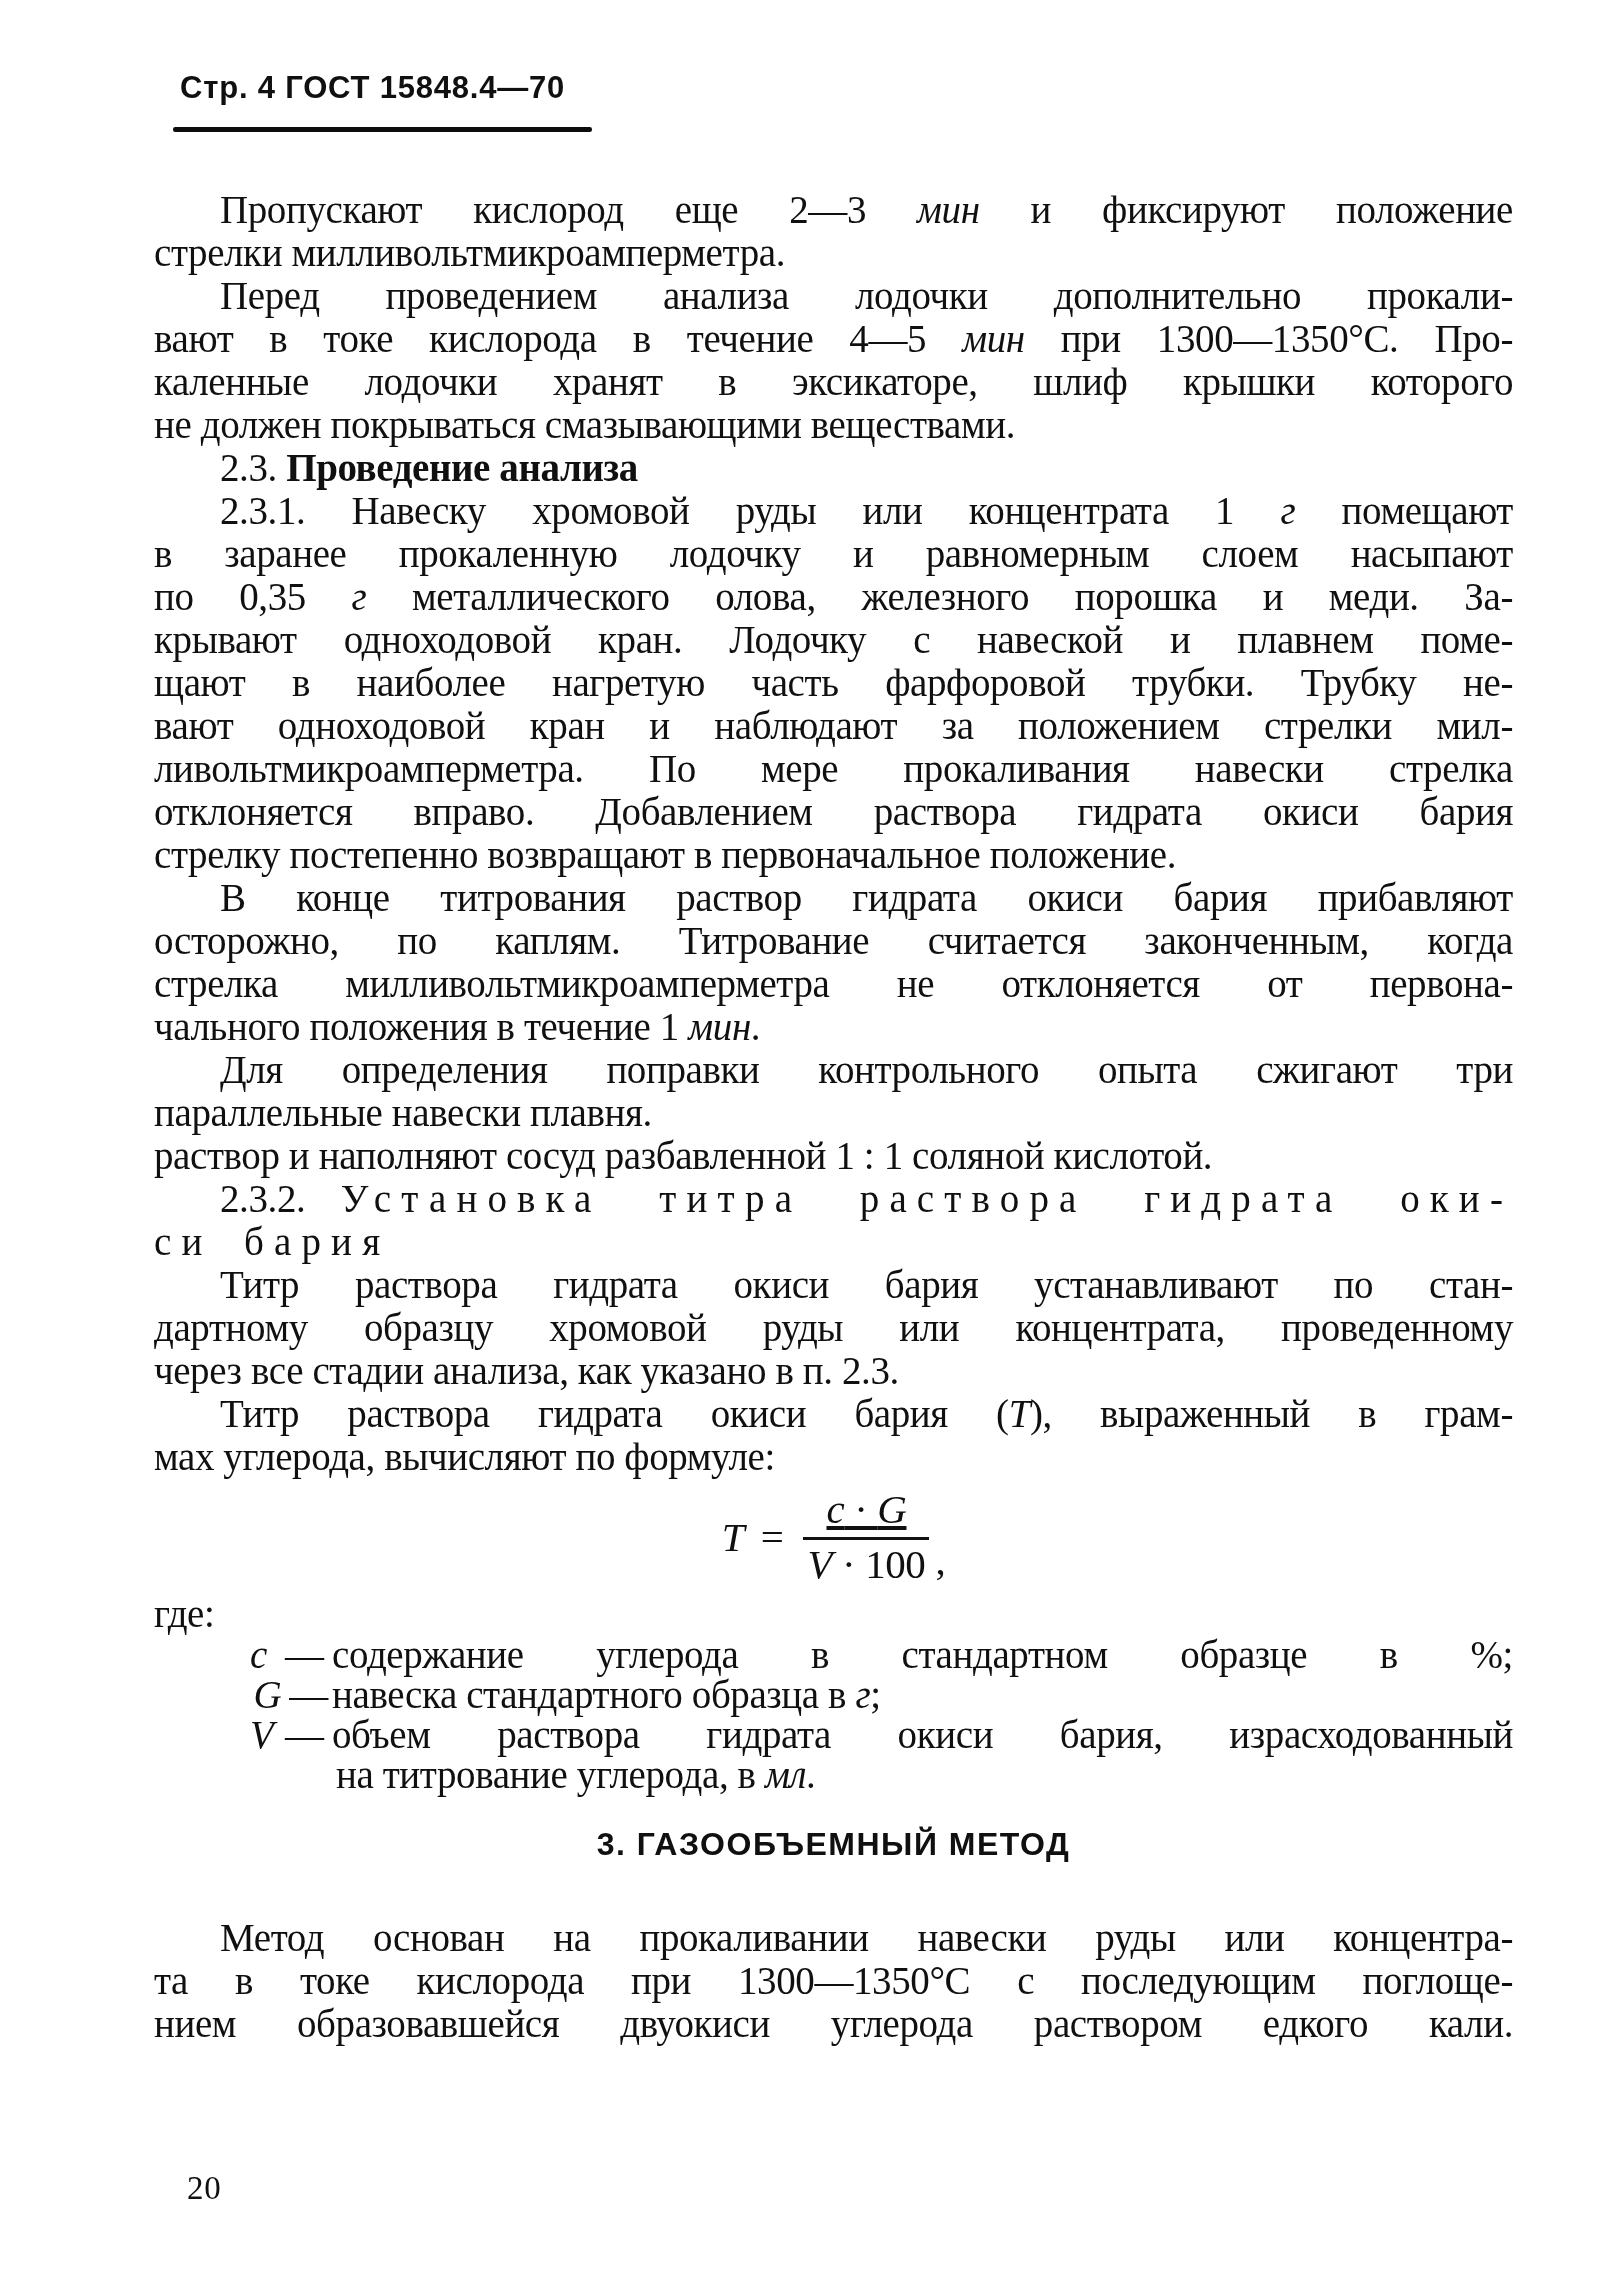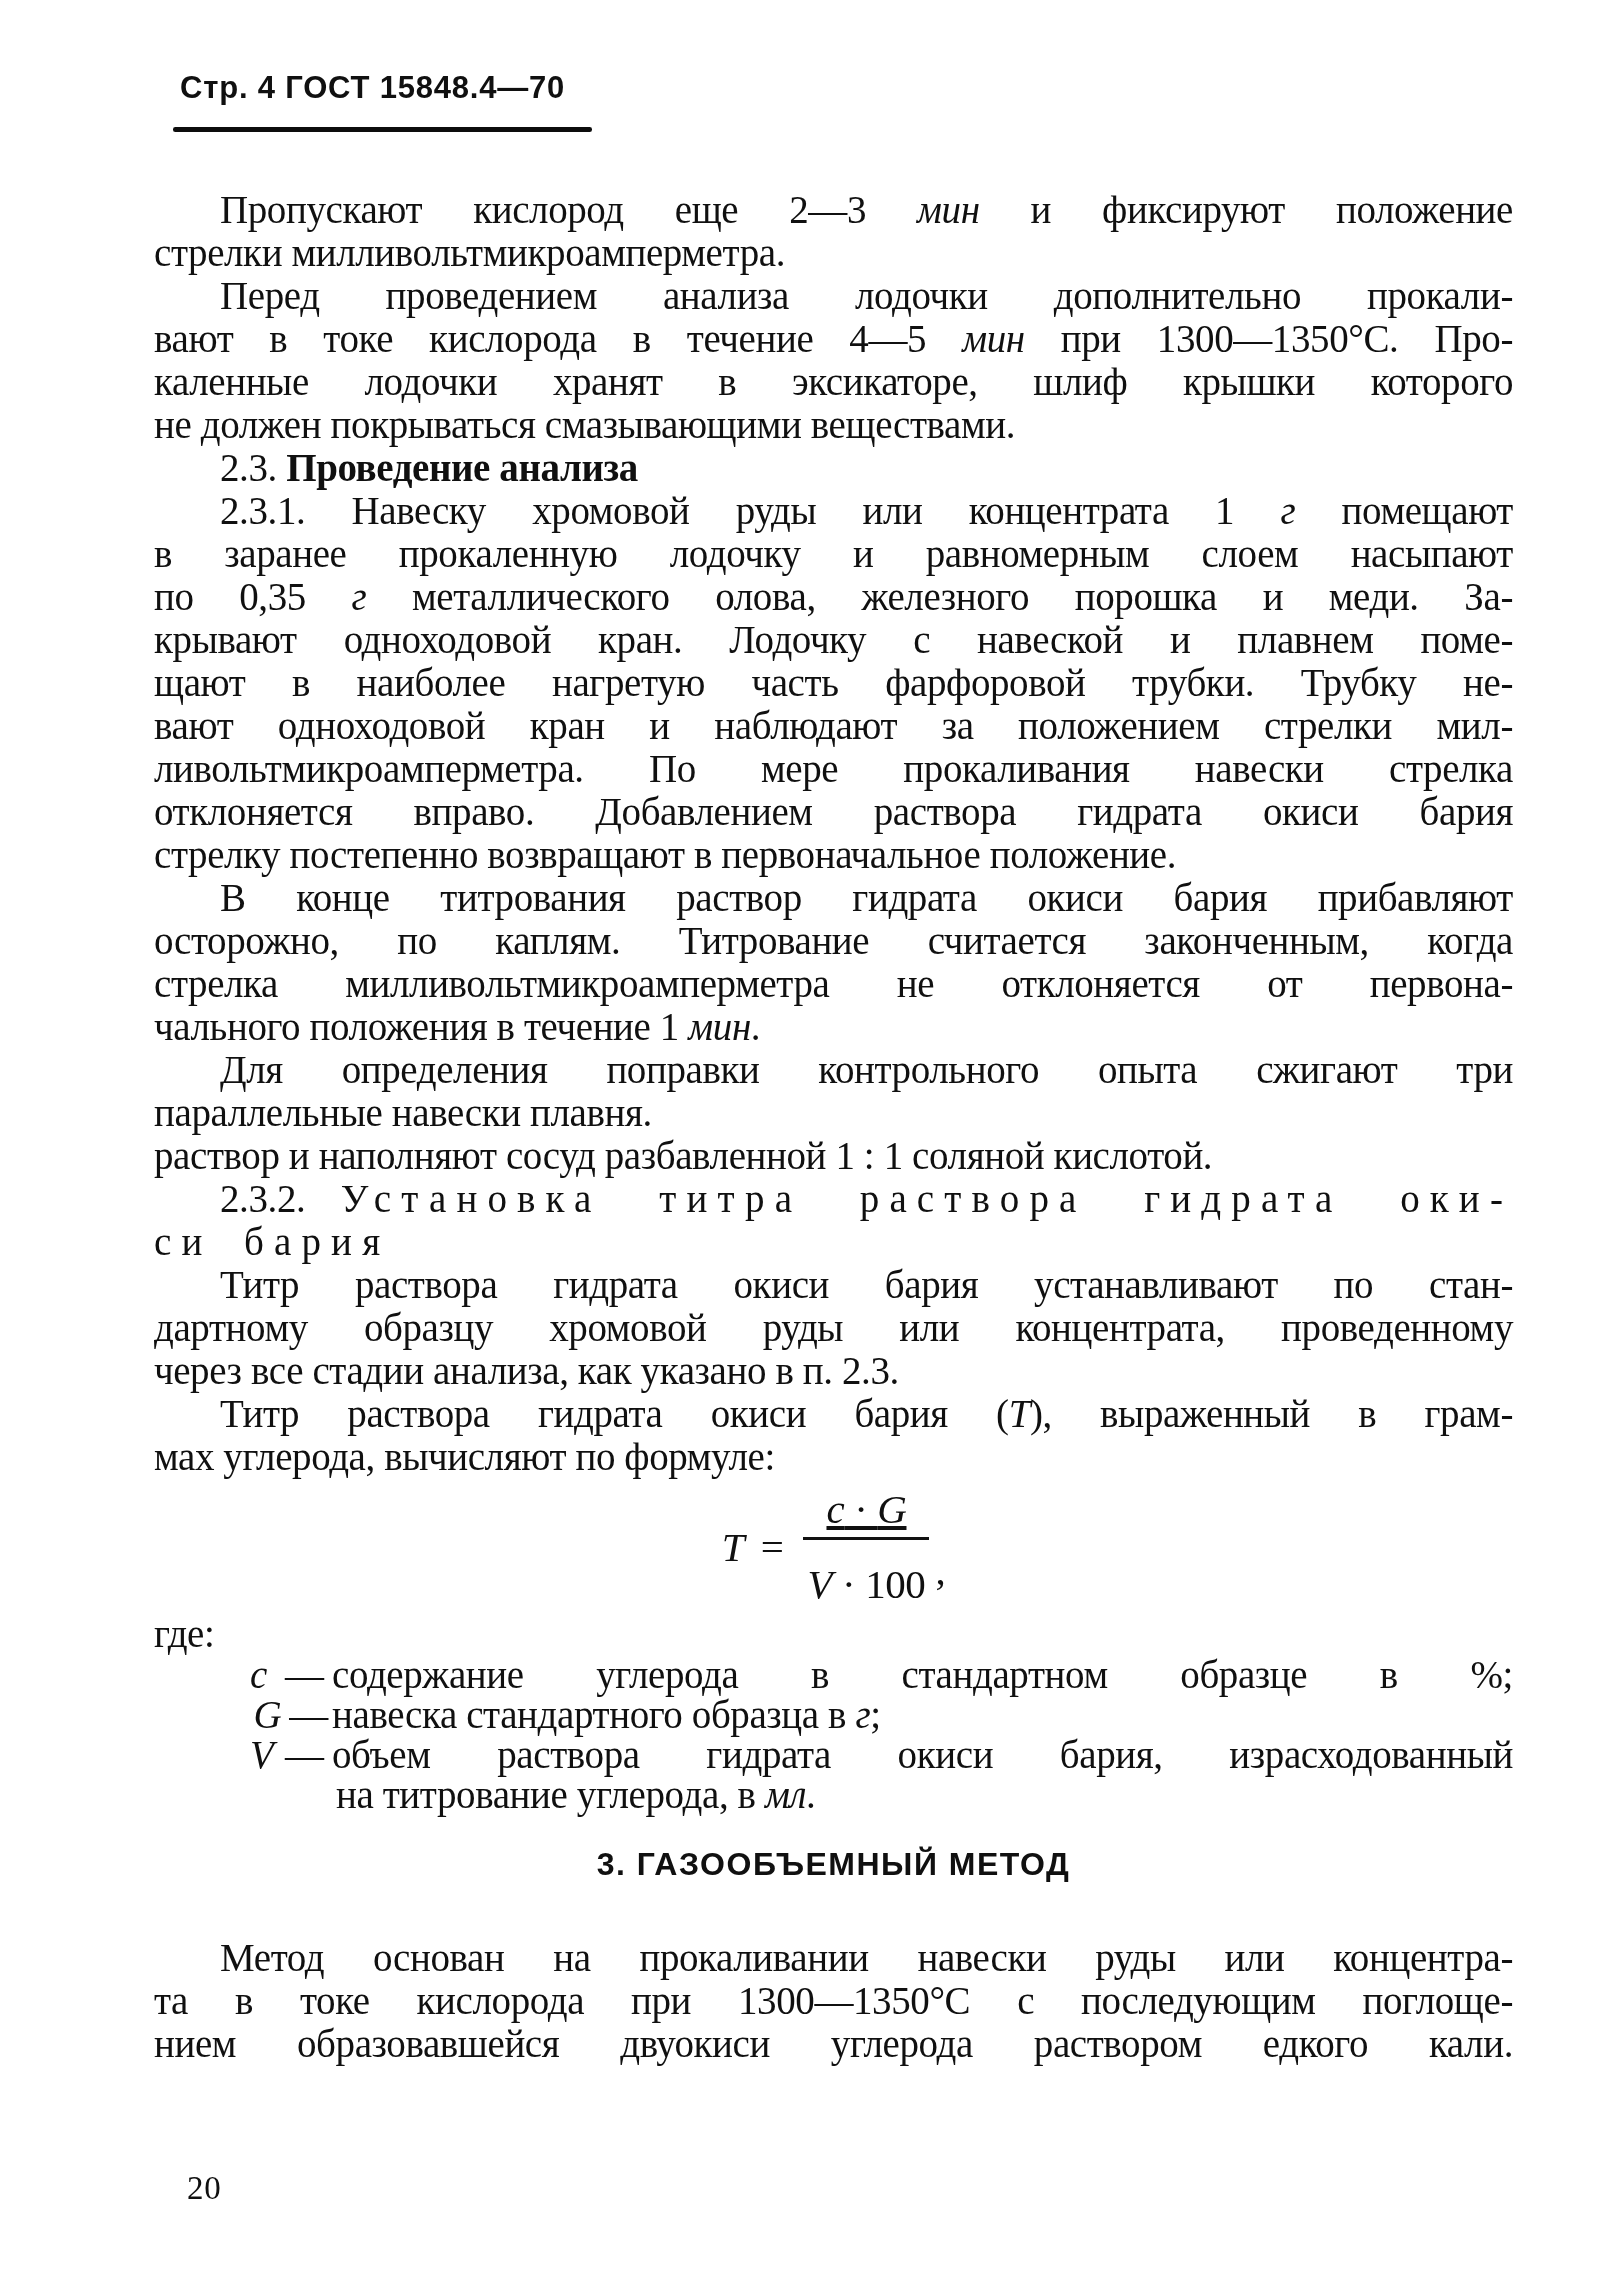--- a/index.html
+++ b/index.html
@@ -40,21 +40,21 @@
     font-weight:bold;font-size:32px;letter-spacing:1.5px;
   }
   .formula{
     display:flex;justify-content:center;align-items:center;
     margin:9px 0 6px 0;font-size:41px;line-height:44px;
   }
   .f-var{font-style:italic;margin-right:16.7px;}
   .f-eq{margin-right:20px;}
   .frac{display:inline-block;text-align:center;}
   .frac .num{padding:0 23px 6px 23px;border-bottom:3.8px solid #111;text-decoration:underline;}
-  .frac .den{padding-top:22px;}
+  .frac .den{padding-top:2px;}
   .f-comma{transform:translateY(23px);margin-left:6px;}
   .page-num{
     position:absolute;left:187px;top:2170px;
     font-size:33px;letter-spacing:0.8px;
   }
 </style>
 </head>
 <body>
 
 <div class="page">

